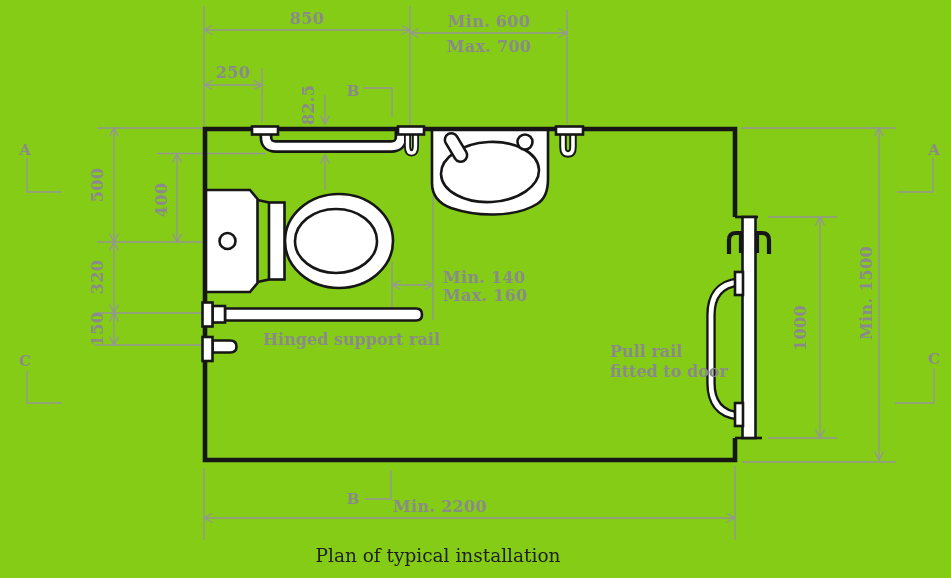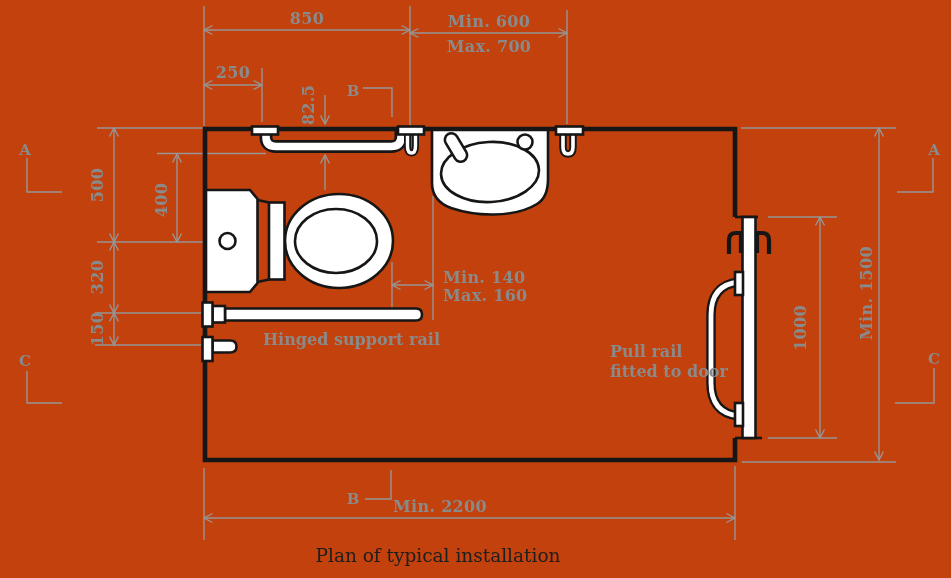--- a/index.html
+++ b/index.html
@@ -1,16 +1,16 @@
 <!DOCTYPE html>
 <html><head>
 <meta charset="utf-8">
 <style>
   html,body{margin:0;padding:0;background:#ffffff;}
-  .stage{width:951px;height:578px;position:relative;background:#c2410c;overflow:hidden;}
+  .stage{width:951px;height:578px;position:relative;background:#84cc16;overflow:hidden;}
   svg{display:block;}
   
   .g{stroke:#969696;stroke-width:1.4;fill:none;}
   
   .f{stroke:#161616;stroke-width:2.6;fill:#ffffff;}
   .fn{stroke:#161616;stroke-width:2.6;fill:none;}
   .wall{stroke:#161616;stroke-width:4.6;fill:none;}
   .hook{stroke:#161616;stroke-width:4.2;fill:none;}
   .tw{stroke:#ffffff;fill:none;}
   .tb{stroke:#161616;fill:none;}

